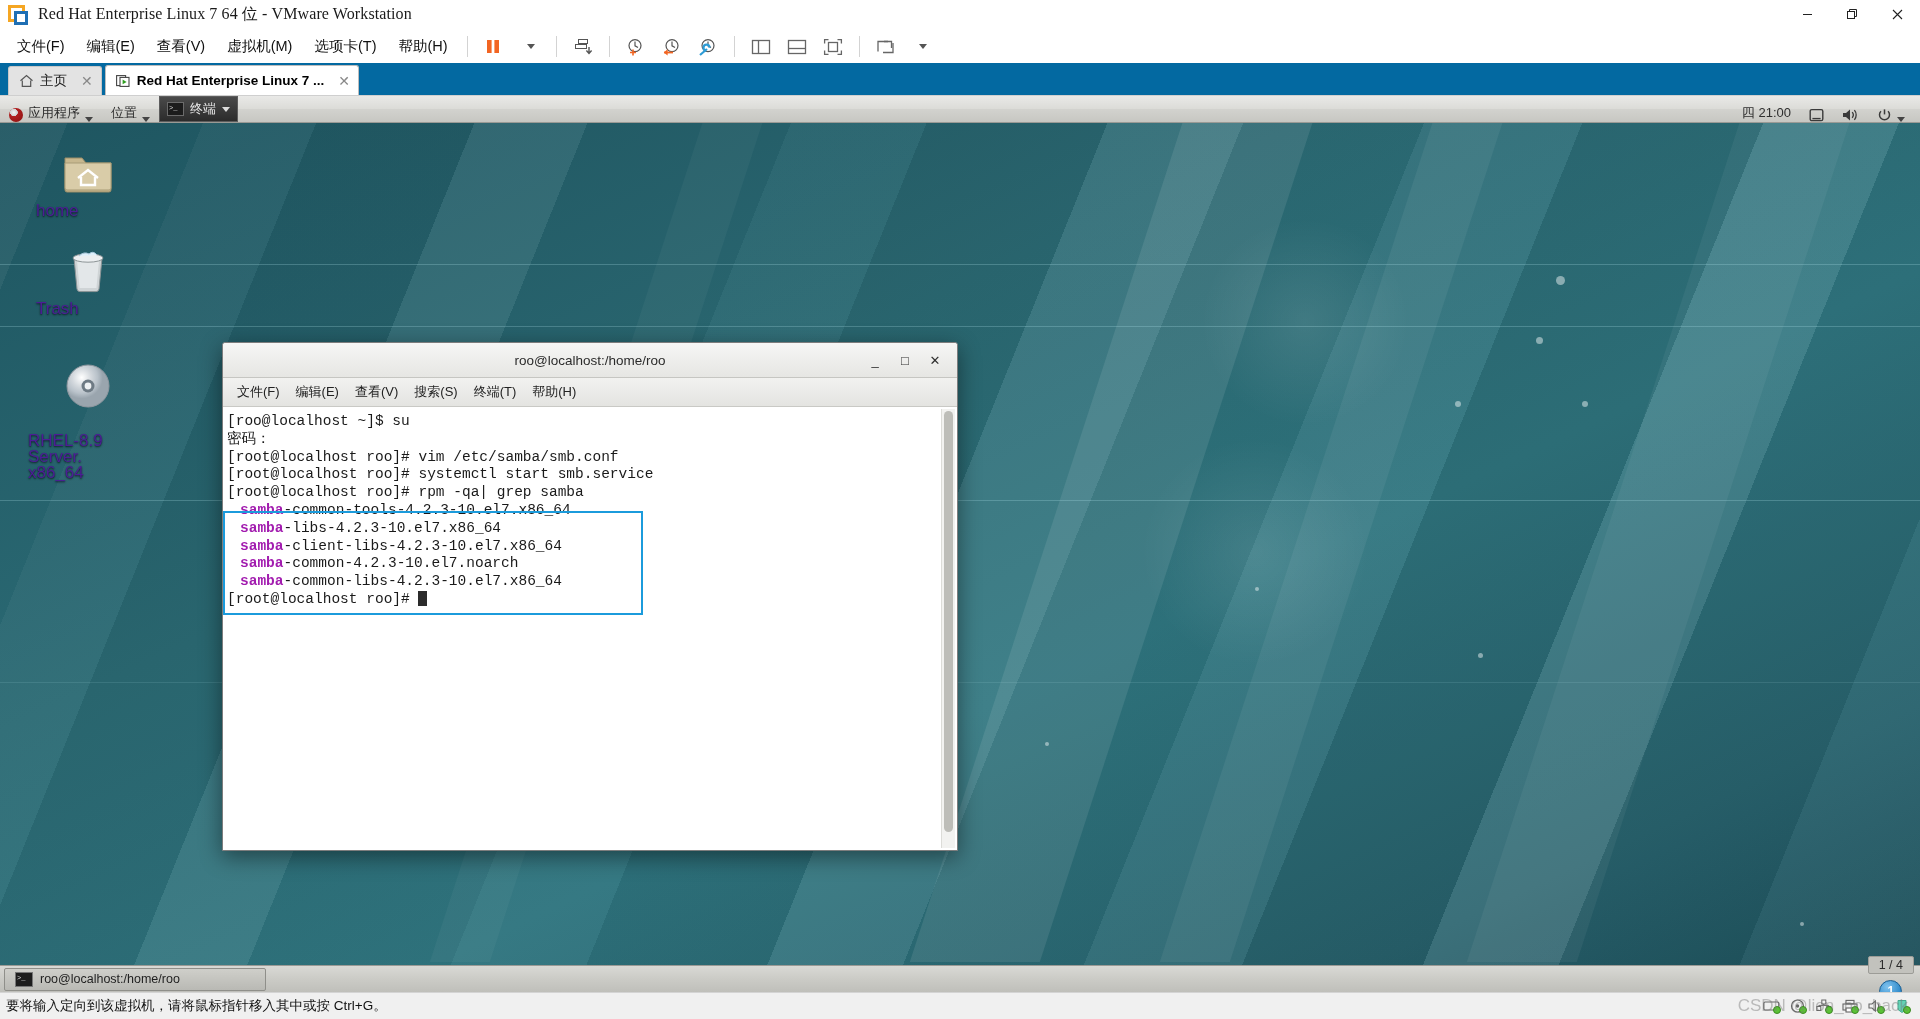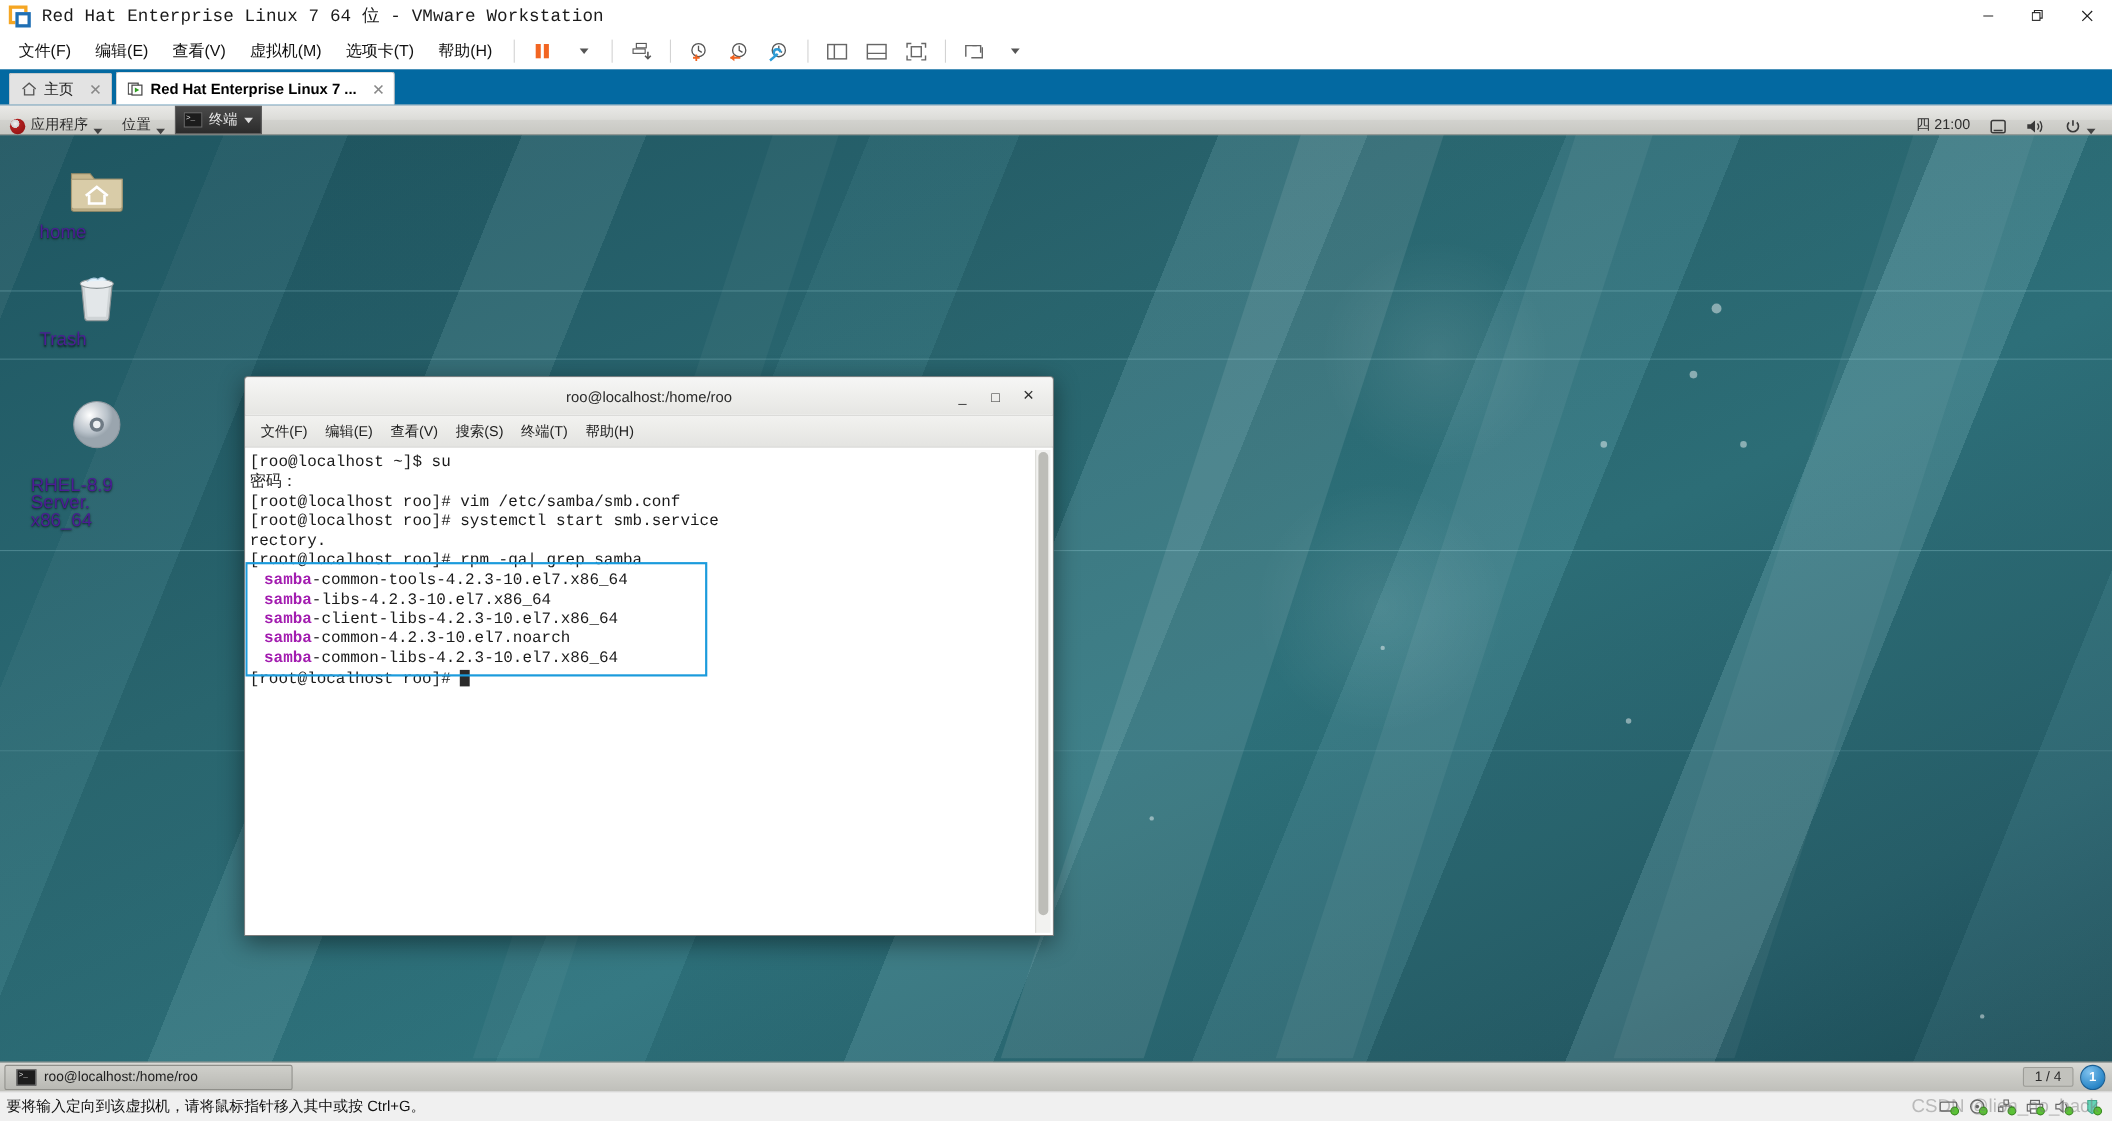--- a/index.html
+++ b/index.html
@@ -9,21 +9,21 @@
     background:#fff;
     -webkit-font-smoothing:antialiased;
   }
   .app{position:relative;width:1920px;height:1019px;display:flex;flex-direction:column;background:#f0f0f0;}
 
   
   .titlebar{height:29px;background:#ffffff;display:flex;align-items:center;flex:0 0 auto;border-bottom:1px solid #ffffff;}
   .vm-logo{width:20px;height:20px;margin-left:8px;margin-right:10px;position:relative;flex:0 0 auto;}
   .vm-logo .sq-out{position:absolute;left:0;top:0;width:17px;height:17px;border:3px solid #f5a623;box-sizing:border-box;}
   .vm-logo .sq-in{position:absolute;left:6px;top:6px;width:14px;height:14px;border:3px solid #1f6fb4;box-sizing:border-box;background:#fff;}
-  .title-text{font-size:16px;color:#1a1a1a;font-family:Liberation Mono, monospace;letter-spacing:.1px;}
+  .title-text{font-size:16px;color:#1a1a1a;font-family:Liberation Serif, serif;letter-spacing:.1px;}
   .win-controls{margin-left:auto;display:flex;align-items:center;height:29px;}
   .win-btn{width:45px;height:29px;display:flex;align-items:center;justify-content:center;color:#222;}
   .win-btn svg{display:block;}
 
   
   .menubar{height:33px;background:#ffffff;display:flex;align-items:center;flex:0 0 auto;padding-left:6px;}
   .menu-item{font-size:14.5px;color:#111;padding:5px 11px;white-space:nowrap;cursor:default;}
   .tb-sep{width:1px;height:21px;background:#d3d3d3;margin:0 8px;flex:0 0 auto;}
   .tb-btn{display:flex;align-items:center;justify-content:center;height:28px;min-width:28px;padding:0 4px;cursor:default;}
   .caret{width:0;height:0;border-left:4px solid transparent;border-right:4px solid transparent;border-top:5px solid #555;margin-left:2px;}
@@ -81,21 +81,21 @@
   .cursor{display:inline-block;width:9px;height:15px;background:#2b2b2b;vertical-align:-3px;}
   .term-scroll{position:absolute;right:2px;top:2px;width:13px;bottom:2px;background:#f2f2f0;border-left:1px solid #dcdcd8;}
   .term-scroll .thumb{position:absolute;left:2px;top:2px;width:9px;height:96%;background:#bdbdb8;border-radius:5px;}
 
   
   .gtaskbar{position:absolute;left:0;right:0;bottom:0;height:26px;
      background:linear-gradient(to bottom,#d9d9d5 0%,#cbcbc6 50%,#bfbfba 100%);border-top:1px solid #9a9a95;display:flex;align-items:center;z-index:5;}
   .task-btn{display:flex;align-items:center;gap:7px;height:21px;margin-left:4px;padding:0 10px;font-size:12.5px;color:#1f1f1f;
      background:linear-gradient(to bottom,#cfcfca,#b9b9b4);border:1px solid #8f8f8a;border-radius:2px;min-width:240px;cursor:default;}
   .task-ico{width:15px;height:13px;background:#1d1d1d;border:1px solid #777;color:#ddd;font-size:7px;font-family:"Liberation Mono",monospace;line-height:11px;padding-left:1px;flex:0 0 auto;}
-  .ws-right{margin-left:auto;display:flex;align-items:center;gap:6px;padding-right:6px;}
+  .ws-right{margin-left:auto;display:flex;align-items:center;gap:6px;padding-right:6px;flex-direction:column;}
   .ws-count{font-size:12.5px;color:#2c2c2c;background:#c2c2bd;border:1px solid #9c9c97;border-radius:2px;padding:1px 10px;}
   .ws-badge{width:21px;height:21px;border-radius:50%;background:radial-gradient(circle at 35% 28%,#7fc2ee,#2b87c8 70%,#1c6ba5);color:#fff;font-size:12px;font-weight:bold;display:flex;align-items:center;justify-content:center;border:1px solid #1a5e92;}
 
   
   .statusbar{height:26px;flex:0 0 auto;background:#f0f0f0;border-top:1px solid #d4d4d4;display:flex;align-items:center;font-size:13.5px;color:#111;padding-left:6px;position:relative;text-align:center;}
   .sb-right{margin-left:auto;display:flex;align-items:center;gap:9px;padding-right:10px;}
   .sb-ico{position:relative;width:17px;height:14px;}
   .sb-ico .dotg{position:absolute;right:-1px;bottom:-1px;width:6px;height:6px;border-radius:50%;background:#5bc236;border:1px solid #3b8a22;}
   .watermark{position:absolute;right:12px;bottom:3px;font-size:17px;color:rgba(120,120,120,.45);font-family:"Liberation Sans",sans-serif;pointer-events:none;white-space:nowrap;}
 </style>
@@ -367,21 +367,20 @@
         <div class="tm-item">查看(V)</div>
         <div class="tm-item">搜索(S)</div>
         <div class="tm-item">终端(T)</div>
         <div class="tm-item">帮助(H)</div>
       </div>
       <div class="term-body">
         <div class="tline">[roo@localhost ~]$ su</div>
         <div class="tline">密码：</div>
         <div class="tline">[root@localhost roo]# vim /etc/samba/smb.conf</div>
         <div class="tline">[root@localhost roo]# systemctl start smb.service</div>
-        <div class="tline">rectory.</div>
         <div class="tline">[root@localhost roo]# rpm -qa| grep samba</div>
         <div class="tline"><span class="red">samba</span><span>-common-tools-4.2.3-10.el7.x86_64</span></div>
         <div class="tline"><span class="red">samba</span><span>-libs-4.2.3-10.el7.x86_64</span></div>
         <div class="tline"><span class="red">samba</span><span>-client-libs-4.2.3-10.el7.x86_64</span></div>
         <div class="tline"><span class="red">samba</span><span>-common-4.2.3-10.el7.noarch</span></div>
         <div class="tline"><span class="red">samba</span><span>-common-libs-4.2.3-10.el7.x86_64</span></div>
         <div class="tline"><span>[root@localhost roo]# </span><span class="cursor"></span></div>
 
         <div class="hl-box"></div>
 

